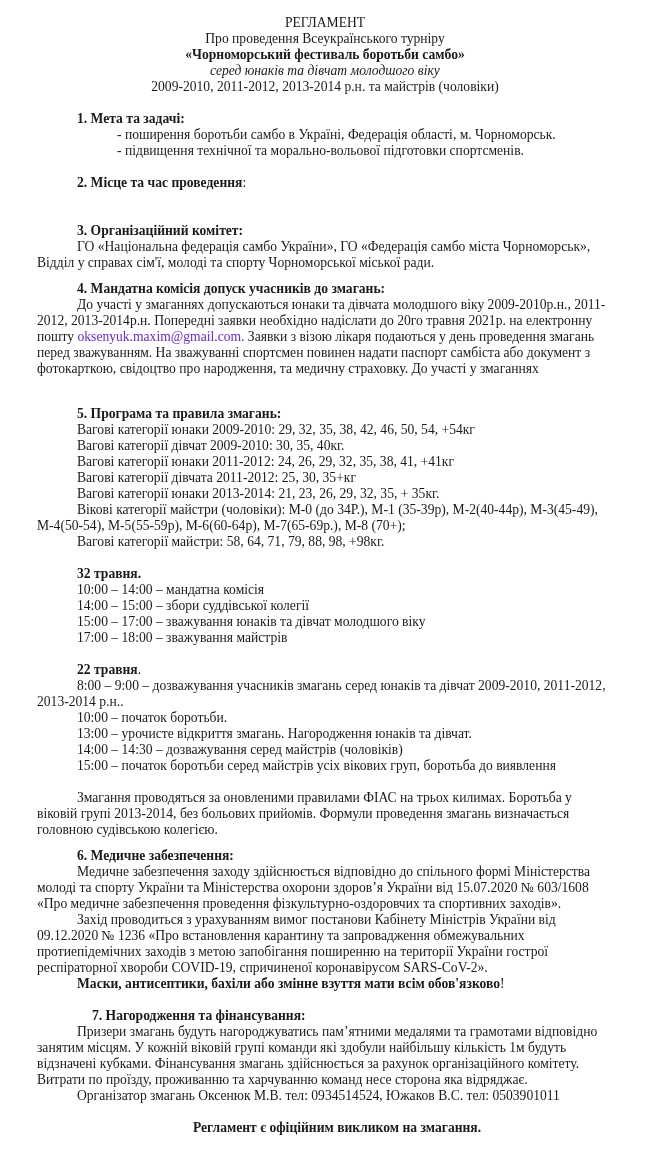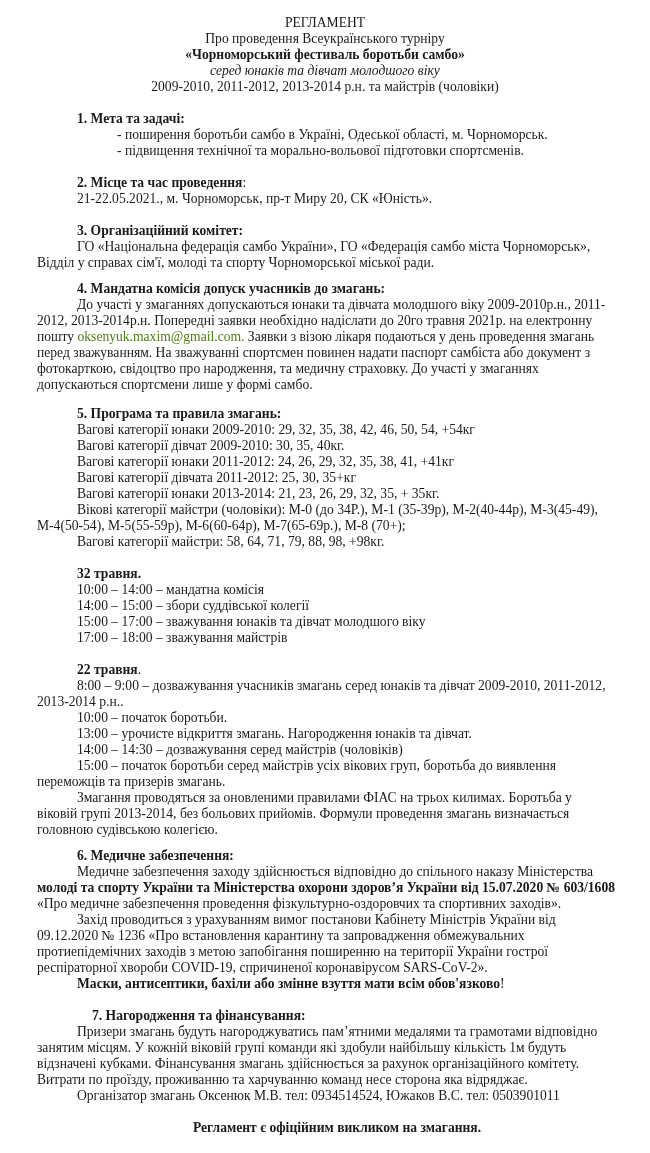--- a/index.html
+++ b/index.html
@@ -5,51 +5,49 @@
   html, body { margin: 0; padding: 0; background: #ffffff; }
   body {
     width: 650px; height: 1153px; overflow: hidden;
     font-family: "Liberation Serif", "DejaVu Serif", serif;
     font-size: 13.6px; color: #1a1a1a; line-height: 16.3px;
   }
   .page { position: relative; width: 522px; height: 1153px; }
   .ln { position: absolute; white-space: nowrap; }
   .c { left: 0; width: 650px; text-align: center; }
   .b { font-weight: bold; }
-  .link { color: #4d7c0f; text-decoration: none; }
+  .link { color: #6d28d9; text-decoration: none; }
 </style>
 </head>
 <body>
 
 <div class="page">
 
   <div class="ln c" style="top:15px;">РЕГЛАМЕНТ</div>
   <div class="ln c" style="top:31px;">Про проведення Всеукраїнського турніру</div>
   <div class="ln c b" style="top:47px;">«Чорноморський фестиваль боротьби самбо»</div>
   <div class="ln c" style="top:63px;font-style:italic;">серед юнаків та дівчат молодшого віку</div>
   <div class="ln c" style="top:79px;">2009-2010, 2011-2012, 2013-2014 р.н. та майстрів (чоловіки)</div>
 
   <div class="ln b" style="top:111px; left:77px;">1. Мета та задачі:</div>
-  <div class="ln" style="top:127px; left:117px;">- поширення боротьби самбо в Україні, Одеської області, м. Чорноморськ.</div>
+  <div class="ln" style="top:127px; left:117px;">- поширення боротьби самбо в Україні, Федерація області, м. Чорноморськ.</div>
   <div class="ln" style="top:143px; left:117px;">- підвищення технічної та морально-вольової підготовки спортсменів.</div>
 
   <div class="ln" style="top:175px; left:77px;"><span class="b">2. Місце та час проведення</span><span>:</span></div>
-  <div class="ln" style="top:191px; left:77px;">21-22.05.2021., м. Чорноморськ, пр-т Миру 20, СК «Юність».</div>
 
   <div class="ln b" style="top:223px; left:77px;">3. Організаційний комітет:</div>
   <div class="ln" style="top:239px; left:77px;">ГО «Національна федерація самбо України», ГО «Федерація самбо міста Чорноморськ»,</div>
   <div class="ln" style="top:255px; left:37px;">Відділ у справах сім'ї, молоді та спорту Чорноморської міської ради.</div>
 
   <div class="ln b" style="top:281px; left:77px;">4. Мандатна комісія допуск учасників до змагань:</div>
   <div class="ln" style="top:297px; left:77px;">До участі у змаганнях допускаються юнаки та дівчата молодшого віку 2009-2010р.н., 2011-</div>
   <div class="ln" style="top:313px; left:37px;">2012, 2013-2014р.н. Попередні заявки необхідно надіслати до 20го травня 2021р. на електронну</div>
   <div class="ln" style="top:329px; left:37px;"><span>пошту </span><span class="link">oksenyuk.maxim@gmail.com.</span><span> Заявки з візою лікаря подаються у день проведення змагань</span></div>
   <div class="ln" style="top:345px; left:37px;">перед зважуванням. На зважуванні спортсмен повинен надати паспорт самбіста або документ з</div>
   <div class="ln" style="top:361px; left:37px;">фотокарткою,  свідоцтво про народження, та медичну страховку. До участі у змаганнях</div>
-  <div class="ln" style="top:377px; left:37px;">допускаються спортсмени лише у формі самбо.</div>
 
   <div class="ln b" style="top:406px; left:77px;">5. Програма та правила змагань:</div>
   <div class="ln" style="top:422px; left:77px;">Вагові категорії юнаки 2009-2010: 29, 32, 35, 38, 42, 46, 50, 54, +54кг</div>
   <div class="ln" style="top:438px; left:77px;">Вагові категорії дівчат 2009-2010: 30, 35, 40кг.</div>
   <div class="ln" style="top:454px; left:77px;">Вагові категорії юнаки 2011-2012:  24, 26, 29, 32, 35, 38, 41, +41кг</div>
   <div class="ln" style="top:470px; left:77px;">Вагові категорії дівчата 2011-2012:  25, 30, 35+кг</div>
   <div class="ln" style="top:486px; left:77px;">Вагові категорії юнаки 2013-2014: 21, 23, 26, 29, 32, 35, + 35кг.</div>
   <div class="ln" style="top:502px; left:77px;">Вікові категорії майстри (чоловіки): М-0 (до 34Р.), М-1 (35-39р), М-2(40-44р), М-3(45-49),</div>
   <div class="ln" style="top:518px; left:37px;">М-4(50-54), М-5(55-59р), М-6(60-64р), М-7(65-69р.), М-8 (70+);</div>
   <div class="ln" style="top:534px; left:77px;">Вагові категорії майстри: 58, 64, 71, 79, 88, 98, +98кг.</div>
@@ -60,28 +58,27 @@
   <div class="ln" style="top:614px; left:77px;">15:00 – 17:00 – зважування юнаків та дівчат молодшого віку</div>
   <div class="ln" style="top:630px; left:77px;">17:00 – 18:00 – зважування майстрів</div>
 
   <div class="ln" style="top:662px; left:77px;"><span class="b">22 травня</span><span>.</span></div>
   <div class="ln" style="top:678px; left:77px;">8:00 –  9:00 – дозважування учасників змагань серед юнаків та дівчат 2009-2010, 2011-2012,</div>
   <div class="ln" style="top:694px; left:37px;">2013-2014 р.н..</div>
   <div class="ln" style="top:710px; left:77px;">10:00 – початок боротьби.</div>
   <div class="ln" style="top:726px; left:77px;">13:00 – урочисте відкриття змагань. Нагородження юнаків та дівчат.</div>
   <div class="ln" style="top:742px; left:77px;">14:00 – 14:30 – дозважування серед майстрів (чоловіків)</div>
   <div class="ln" style="top:758px; left:77px;">15:00 – початок боротьби серед майстрів усіх вікових груп, боротьба до виявлення</div>
-  <div class="ln" style="top:774px; left:37px;">переможців та призерів змагань.</div>
   <div class="ln" style="top:790px; left:77px;">Змагання проводяться за оновленими правилами ФІАС на трьох килимах. Боротьба у</div>
   <div class="ln" style="top:806px; left:37px;">віковій групі 2013-2014,  без больових прийомів. Формули проведення змагань визначається</div>
   <div class="ln" style="top:822px; left:37px;">головною судівською колегією.</div>
 
   <div class="ln b" style="top:848px; left:77px;">6. Медичне забезпечення:</div>
-  <div class="ln" style="top:864px; left:77px;">Медичне забезпечення заходу здійснюється відповідно до спільного наказу Міністерства</div>
-  <div class="ln" style="top:880px; left:37px;font-weight:bold;">молоді та спорту України та Міністерства охорони здоров’я України від 15.07.2020 № 603/1608</div>
+  <div class="ln" style="top:864px; left:77px;">Медичне забезпечення заходу здійснюється відповідно до спільного формі Міністерства</div>
+  <div class="ln" style="top:880px; left:37px;">молоді та спорту України та Міністерства охорони здоров’я України від 15.07.2020 № 603/1608</div>
   <div class="ln" style="top:896px; left:37px;">«Про медичне забезпечення проведення фізкультурно-оздоровчих та спортивних заходів».</div>
   <div class="ln" style="top:912px; left:77px;">Захід проводиться з урахуванням вимог постанови Кабінету Міністрів України від</div>
   <div class="ln" style="top:928px; left:37px;">09.12.2020 № 1236 «Про встановлення карантину та запровадження обмежувальних</div>
   <div class="ln" style="top:944px; left:37px;">протиепідемічних заходів з метою запобігання поширенню на території України гострої</div>
   <div class="ln" style="top:960px; left:37px;">респіраторної хвороби COVID-19, спричиненої коронавірусом SARS-CoV-2».</div>
   <div class="ln" style="top:976px; left:77px;"><span class="b">Маски, антисептики, бахіли або змінне взуття мати всім обов'язково</span><span>!</span></div>
 
   <div class="ln b" style="top:1008px; left:92px;">7. Нагородження та фінансування:</div>
   <div class="ln" style="top:1024px; left:77px;">Призери змагань будуть нагороджуватись пам’ятними медалями та грамотами відповідно</div>
   <div class="ln" style="top:1040px; left:37px;">занятим місцям. У кожній віковій групі команди які здобули найбільшу кількість 1м будуть</div>

